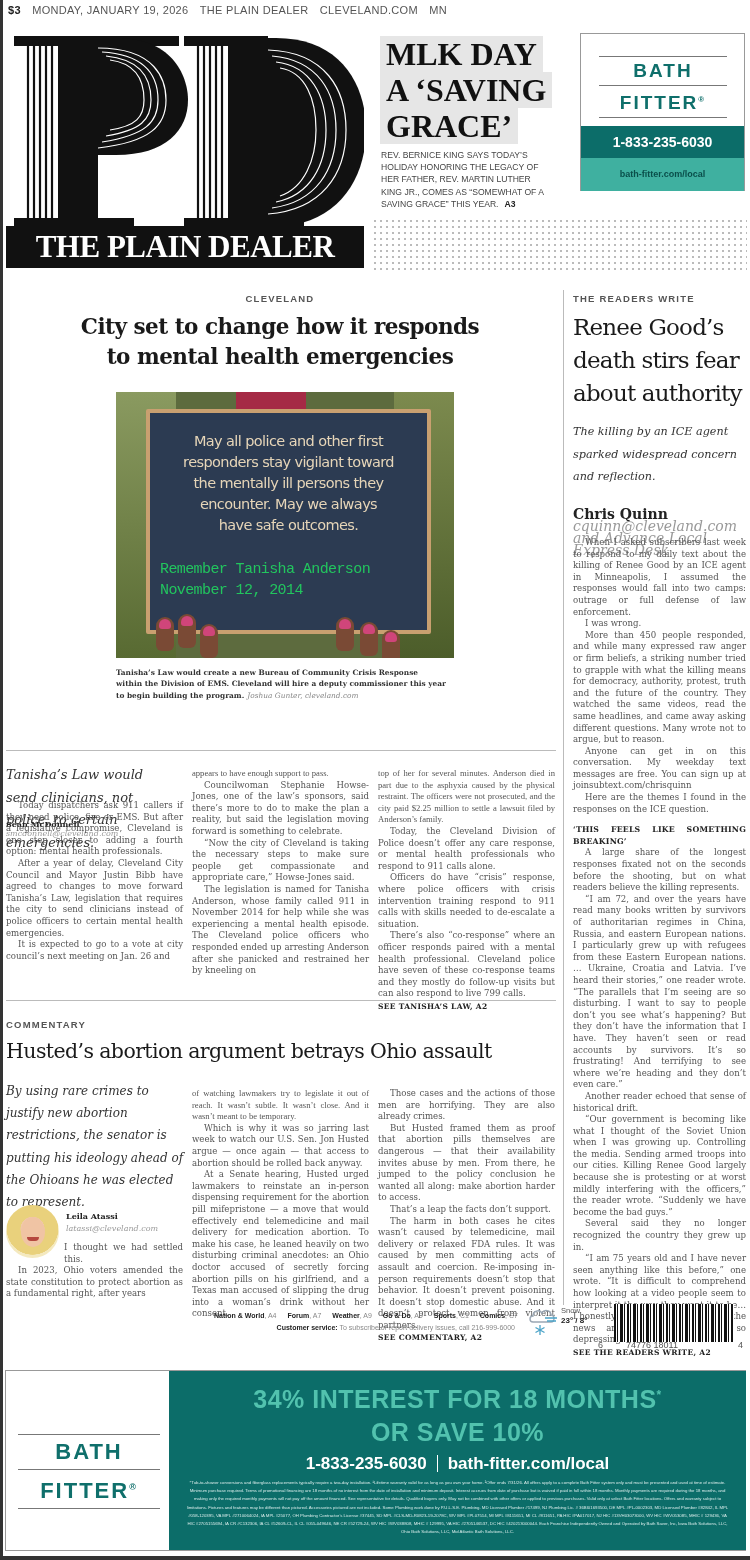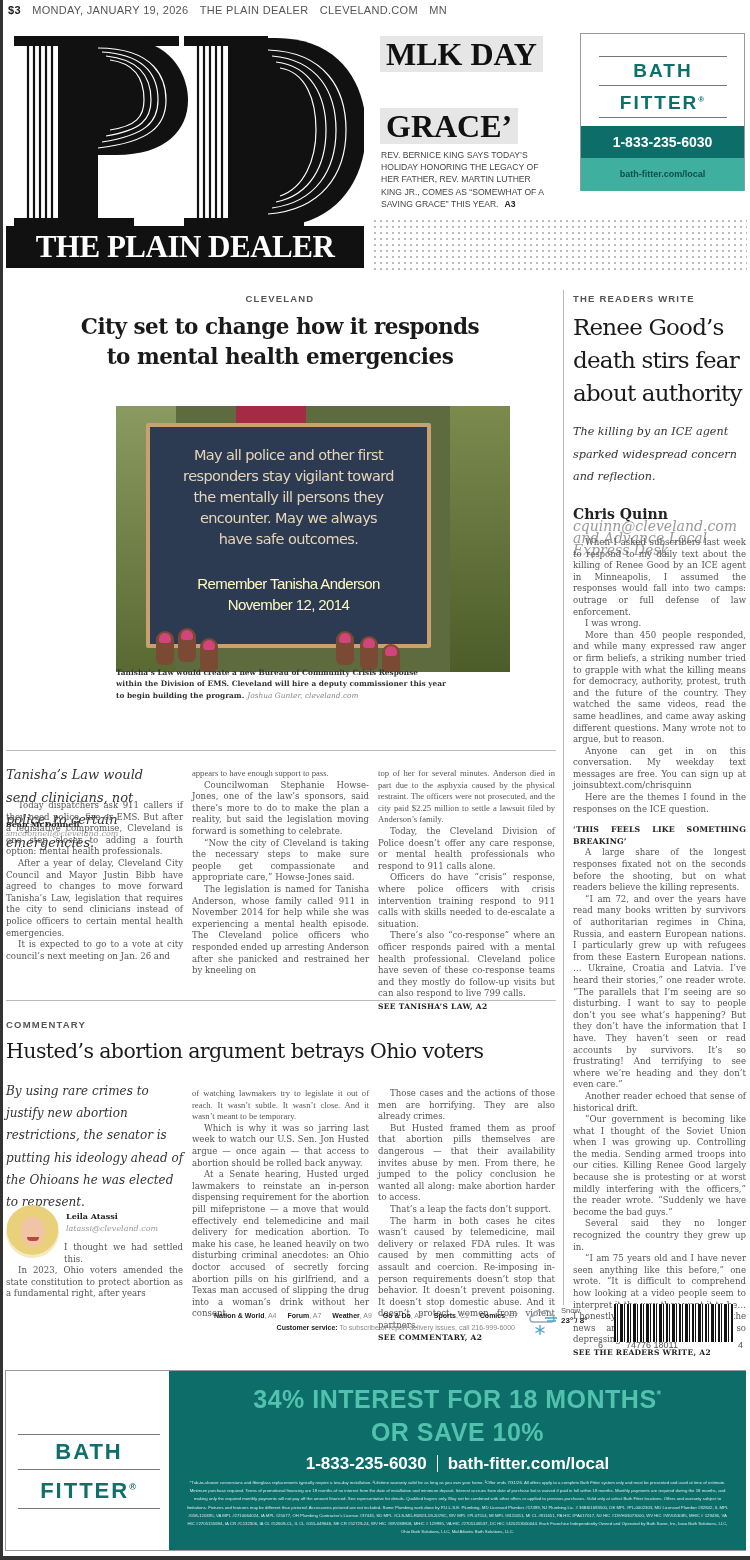--- a/index.html
+++ b/index.html
@@ -37,29 +37,29 @@
                    font-family: "Liberation Sans", sans-serif; font-weight: bold; font-size: 14px; text-align: center; line-height: 32px; }
   .ad-top .url { position: absolute; left: 0; top: 124px; width: 163px; height: 33px; background: #3fb0a0; color: #0a4e4a;
                  font-family: "Liberation Sans", sans-serif; font-weight: bold; font-size: 9px; text-align: center; line-height: 33px; }
 
   
   .kicker { font-family: "Liberation Sans", sans-serif; font-weight: bold; font-size: 9.5px; letter-spacing: 1.2px; color: #555; text-transform: uppercase; }
 
   
   .main-kicker { left: 0; top: 293px; width: 560px; text-align: center; }
   .main-head { left: 0; top: 312px; width: 560px; text-align: center; font-family: "DejaVu Serif", serif; font-weight: bold; font-size: 21.5px; line-height: 30px; color: #1a1a1a; letter-spacing: -.5px; }
-  .photo { left: 116px; top: 406px; width: 394px; height: 266px; background: #5d6b3e; overflow: hidden; }
+  .photo { left: 116px; top: 392px; width: 338px; height: 266px; background: #5d6b3e; overflow: hidden; }
   .photo .jacket-l { position: absolute; left: 0; top: 0; width: 60px; height: 266px; background: linear-gradient(180deg,#8a9a60,#586a32); }
   .photo .jacket-r { position: absolute; right: 0; top: 0; width: 60px; height: 266px; background: linear-gradient(180deg,#7c8a4e,#4c5d2a); }
   .photo .shirt { position: absolute; left: 120px; top: 0; width: 70px; height: 30px; background: #a52a45; }
   .photo .plaque { position: absolute; left: 30px; top: 17px; width: 285px; height: 225px; background: #2c3b52; border: 4px solid #c9a070; border-radius: 2px; }
   .photo .plaque-text { position: absolute; left: 10px; top: 18px; width: 257px; text-align: center; color: #e6d5b8;
                         font-family: "DejaVu Sans", sans-serif; font-size: 14.5px; line-height: 21px; letter-spacing: -.6px; }
-  .photo .plaque-sig { position: absolute; left: 10px; top: 146px; width: 257px; text-align: center; color: #fef9c3;
-                       font-family: Liberation Sans, sans-serif; font-size: 15px; line-height: 21px; letter-spacing: -.6px; }
+  .photo .plaque-sig { position: absolute; left: 10px; top: 146px; width: 257px; color: #22c55e;
+                       font-family: Liberation Mono, monospace; font-size: 15px; line-height: 21px; letter-spacing: -.6px; }
   .photo .finger { position: absolute; width: 18px; height: 34px; background: #7a4a35; border-radius: 9px 9px 6px 6px; }
   .photo .nail { position: absolute; left: 3px; top: 2px; width: 12px; height: 10px; background: #d0457a; border-radius: 6px 6px 3px 3px; }
   .caption { left: 116px; top: 667px; width: 330px; font-family: "DejaVu Serif", serif; font-weight: bold; font-size: 7.4px; line-height: 11.4px; color: #333; }
   .caption i { font-weight: normal; color: #888; margin-left: 3px; }
 
   .hr { height: 1px; background: #bbb; }
   .deck { font-family: "DejaVu Serif", serif; font-style: italic; color: #333; }
   .byline { font-family: "DejaVu Serif", serif; font-size: 8px; color: #222; }
   .byline b { font-weight: bold; }
   .byline i { color: #999; }
@@ -172,21 +172,21 @@
     <path d="M266 26 C312 30 330 62 330 100 C330 140 310 172 266 178" fill="none" stroke="#fff" stroke-width="1.2"></path>
     <path d="M270 32 C305 36 320 66 320 100 C320 136 304 165 270 172" fill="none" stroke="#fff" stroke-width="1.2"></path>
     <path d="M274 38 C300 42 310 70 310 100 C310 130 298 158 274 166" fill="none" stroke="#fff" stroke-width="1.2"></path>
     <rect x="178" y="188" width="120" height="8" fill="#111"></rect>
   </svg>
   <div class="pd-bar">THE PLAIN DEALER</div>
 </div>
 
 <div class="abs promo-head">
   <div>MLK DAY</div><br>
-  <br>
+  <div>A ‘SAVING</div><br>
   <div>GRACE’</div>
 </div>
 <div class="abs promo-text">
   <span>REV. BERNICE KING SAYS TODAY’S HOLIDAY HONORING THE LEGACY OF HER FATHER, REV. MARTIN LUTHER KING JR., COMES AS “SOMEWHAT OF A SAVING GRACE” THIS YEAR.</span><b>A3</b>
 </div>
 <div class="abs dots"></div>
 
 <div class="abs ad-top">
   <div class="bf-logo">
     <div class="rule"></div>
@@ -266,21 +266,21 @@
 <div class="abs col main-col3">
   <p class="noindent">top of her for several minutes. Anderson died in part due to the asphyxia caused by the physical restraint. The officers were not prosecuted, and the city paid $2.25 million to settle a lawsuit filed by Anderson’s family.</p>
   <p>Today, the Cleveland Division of Police doesn’t offer any care response, or mental health professionals who respond to 911 calls alone.</p>
   <p>Officers do have “crisis” response, where police officers with crisis intervention training respond to 911 calls with skills needed to de-escalate a situation.</p>
   <p>There’s also “co-response” where an officer responds paired with a mental health professional. Cleveland police have seven of these co-response teams and they mostly do follow-up visits but can also respond to live 799 calls.</p>
   <div class="jump">SEE TANISHA’S LAW, A2</div>
 </div>
 <div class="abs hr main-bottom-rule"></div>
 
 <div class="abs kicker com-kicker">COMMENTARY</div>
-<div class="abs com-head">Husted’s abortion argument betrays Ohio voters</div>
+<div class="abs com-head">Husted’s abortion argument betrays Ohio assault</div>
 <div class="abs deck com-deck">By using rare crimes to justify new abortion restrictions, the senator is putting his ideology ahead of the Ohioans he was elected to represent.</div>
 <div class="abs avatar">
   <div class="face"></div>
     <div class="smile"></div>
 </div>
 <div class="abs byline com-byline">
   <div><b>Leila Atassi</b></div>
   <div><i>latassi@cleveland.com</i></div>
 </div>
 <div class="abs col com-col1">

